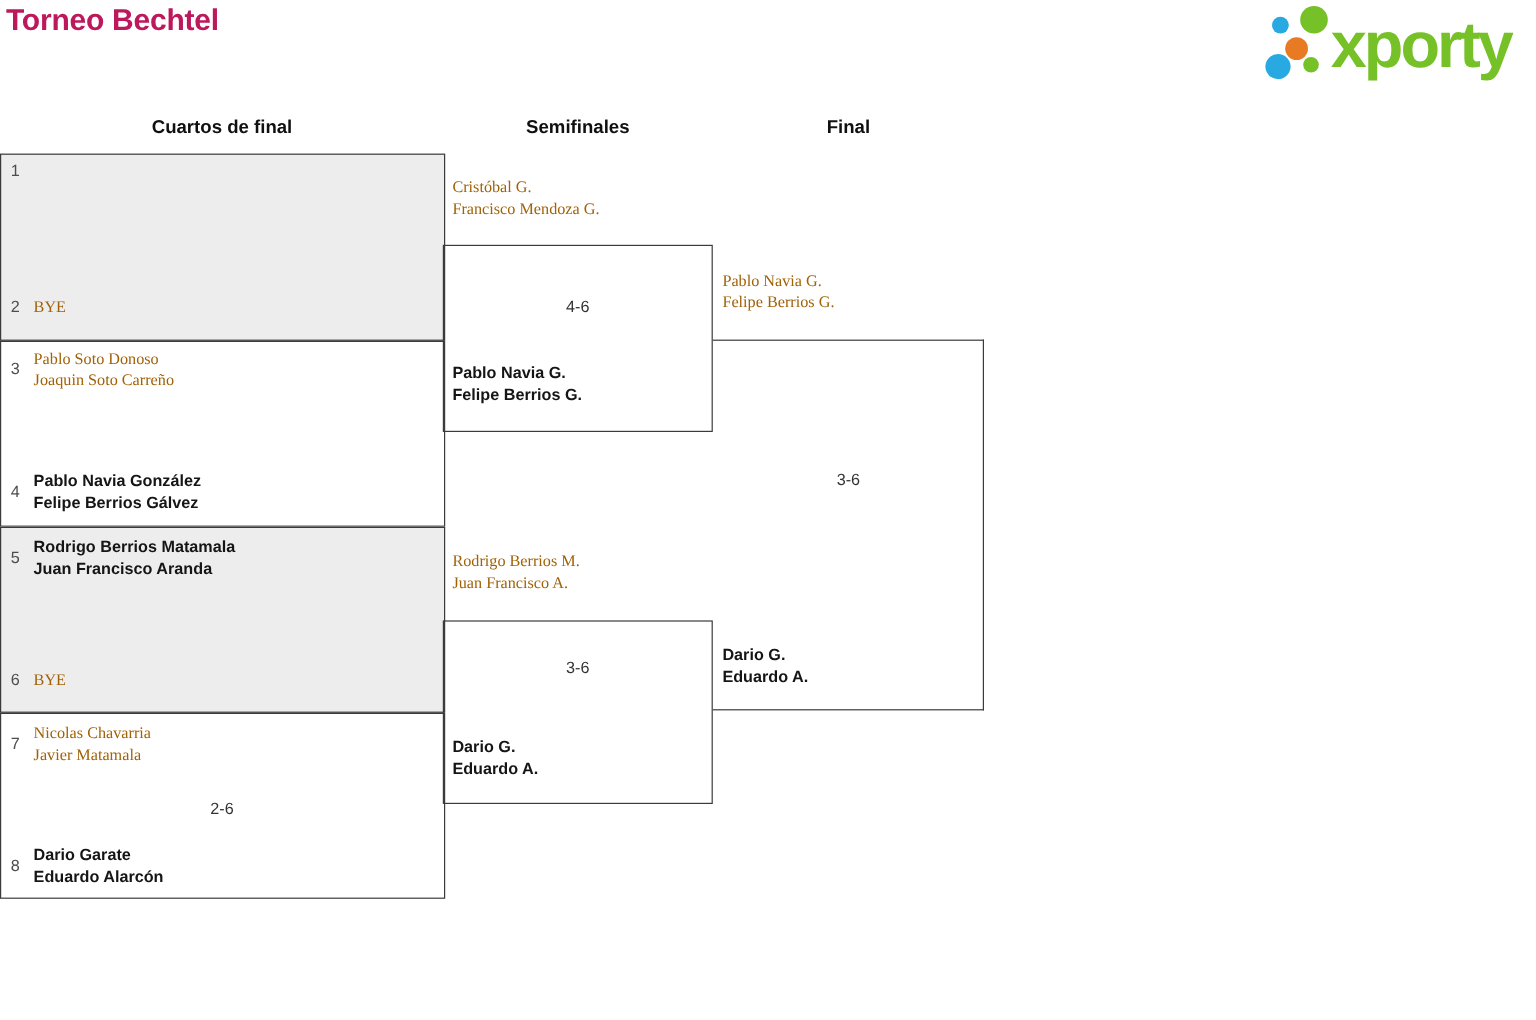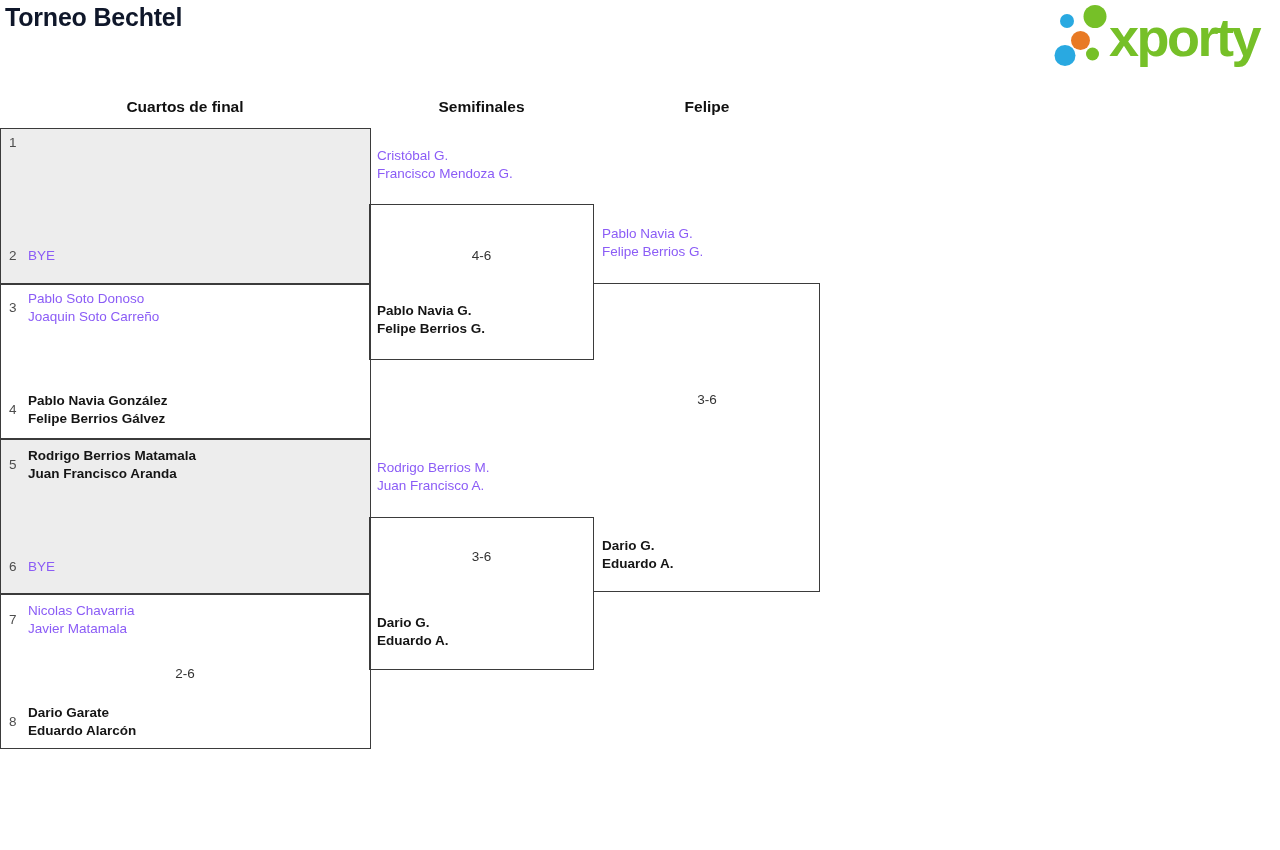--- a/index.html
+++ b/index.html
@@ -5,21 +5,21 @@
   html,body { margin:0; padding:0; background:#fff; }
   .canvas {
     position:relative; width:1280px; height:850px; background:#ffffff;
     font-family:"Liberation Sans", sans-serif; overflow:hidden;
     -webkit-font-smoothing:antialiased;
   }
 
   
   .title {
     position:absolute; left:5px; top:1px;
-    font-size:25px; font-weight:bold; color:#0f172a;
+    font-size:25px; font-weight:bold; color:#be185d;
     line-height:33px; letter-spacing:-0.2px;
   }
   .logo { position:absolute; left:1040px; top:0; width:240px; height:70px; overflow:visible; cursor:pointer; }
 
   
   .rh { position:absolute; top:98px; font-size:15.5px; font-weight:bold; color:#101010; text-align:center; }
   .rh-qf { left:0;     width:370px; }
   .rh-sf { left:369px; width:225px; }
   .rh-f  { left:594px; width:226px; }
 
@@ -31,21 +31,21 @@
   .qf3 { left:0;     top:439px; width:370.5px; height:155px; }
   .qf4 { left:0;     top:594px; width:370.5px; height:155px; }
   .sf1 { left:369px; top:204px; width:225px;   height:156px; }
   .sf2 { left:369px; top:517px; width:225px;   height:153px; }
   .fin { left:594px; top:283px; width:226px;   height:309px; border-left:none; }
 
   
   .qteam { position:absolute; left:0; display:flex; align-items:center; }
   .seed  { width:19px; padding-left:9px; flex:none; font-size:13.5px; color:#4d4d4d; }
   .names { font-size:13.5px; line-height:17.5px; }
-  .names.reg { color:#8b5cf6; font-weight:normal; }
+  .names.reg { color:#a16207; font-weight:normal;font-family:Liberation Serif, serif; }
   .names.win { color:#151515; font-weight:bold; }
   .steam { position:absolute; left:377px; }
   .fteam { position:absolute; left:602px; }
 
   .t-qf1t1 { top:135px; } .t-qf1t2 { top:247px; }
   .t-qf2t1 { top:290px; } .t-qf2t2 { top:392px; }
   .t-qf3t1 { top:447px; } .t-qf3t2 { top:558px; }
   .t-qf4t1 { top:602px; } .t-qf4t2 { top:704px; }
   .t-sf1t1 { top:147px; } .t-sf1t2 { top:302px; }
   .t-sf2t1 { top:459px; } .t-sf2t2 { top:614px; }
@@ -72,21 +72,21 @@
     <circle cx="55" cy="16.5" r="11.5" fill="#76c028"></circle>
     <circle cx="27" cy="21" r="7" fill="#29a9e1"></circle>
     <circle cx="40.5" cy="40.5" r="9.5" fill="#e87a24"></circle>
     <circle cx="25" cy="55.5" r="10.5" fill="#29a9e1"></circle>
     <circle cx="52.5" cy="54" r="6.5" fill="#76c028"></circle>
     <text x="69" y="56" font-size="54" font-weight="bold" letter-spacing="-2.5" font-family="Liberation Sans, sans-serif" fill="#76c028">xporty</text>
   </svg>
 
   <div class="rh rh-qf">Cuartos de final</div>
   <div class="rh rh-sf">Semifinales</div>
-  <div class="rh rh-f">Felipe</div>
+  <div class="rh rh-f">Final</div>
 
   <div class="box qf1 shade"></div>
   <div class="box qf2"></div>
   <div class="box qf3 shade"></div>
   <div class="box qf4"></div>
   <div class="box sf1"></div>
   <div class="box sf2"></div>
   <div class="box fin"></div>
 
   <div class="qteam t-qf1t1">

